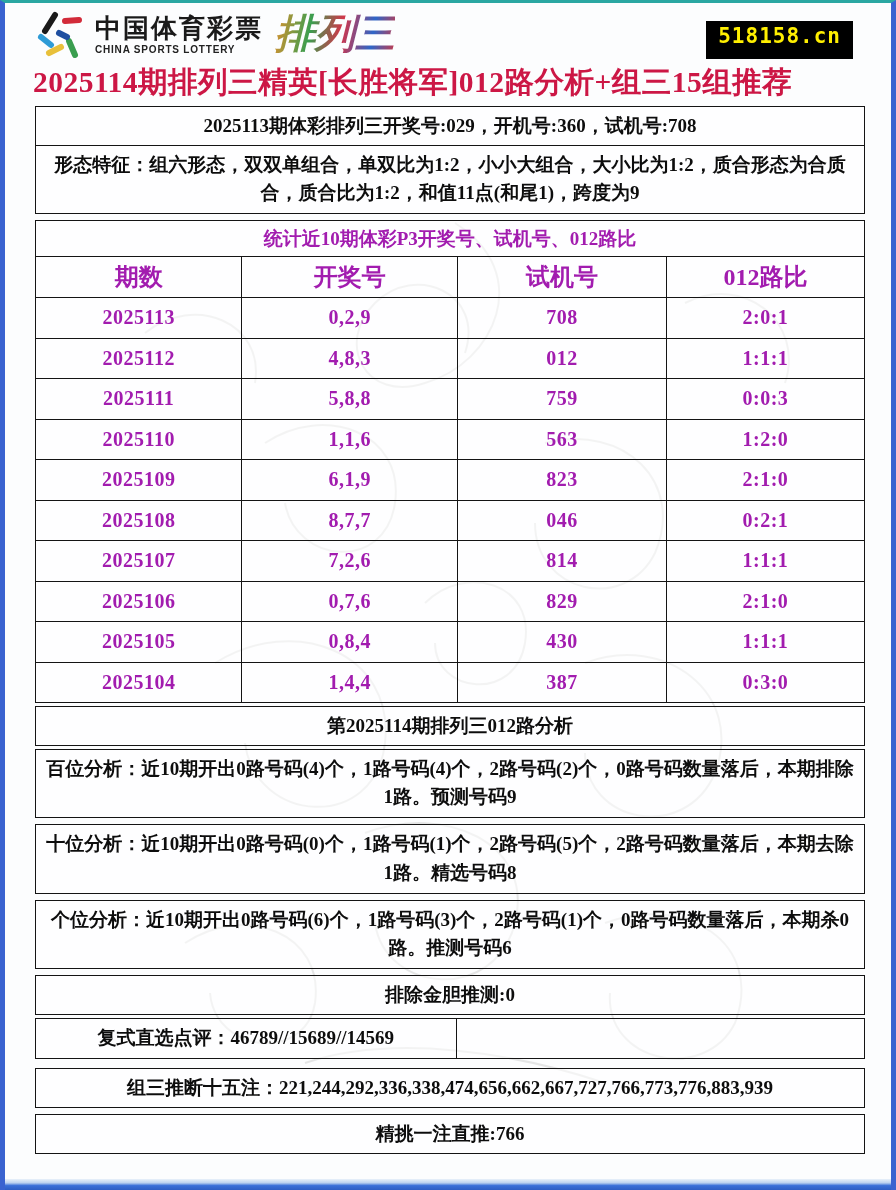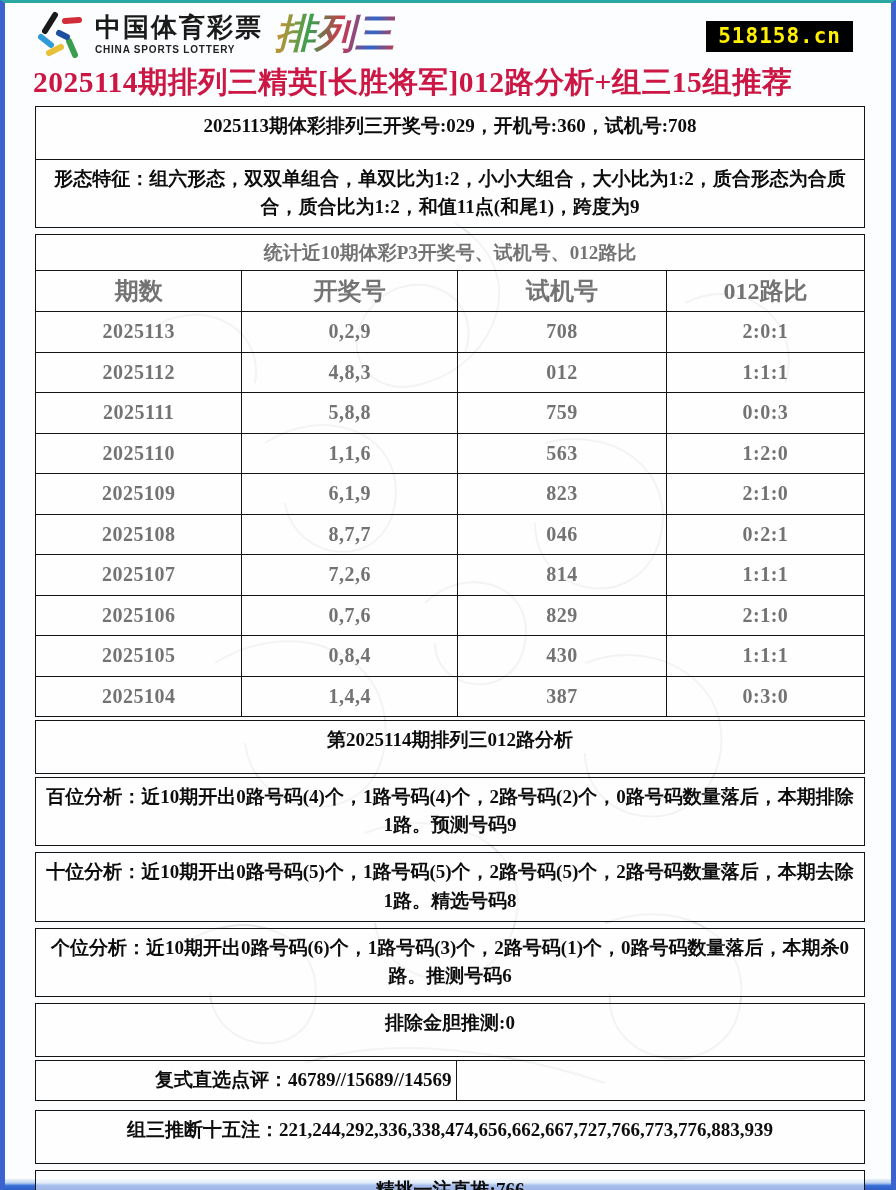--- a/index.html
+++ b/index.html
@@ -22,61 +22,61 @@
     position:absolute; left:60px; top:180px; width:780px; height:920px;
     opacity:.45; z-index:0; pointer-events:none;
   }
   .content { position:relative; z-index:1; padding:8px 26px 0 30px; }
 
   
   .hdr { position:relative; height:50px; margin-bottom:2px; }
   .logo-wrap { display:flex; align-items:center; gap:8px; }
   .logo-icon { width:52px; height:48px; }
   .brand { display:flex; flex-direction:column; line-height:1; }
-  .brand-cn { font-family:Liberation Mono, monospace; font-weight:900; font-size:26px; color:#1a1a1a; letter-spacing:2px; }
+  .brand-cn { font-family:Liberation Serif, serif; font-weight:900; font-size:26px; color:#1a1a1a; letter-spacing:2px; }
   .brand-en { font-family:"Liberation Sans","DejaVu Sans",sans-serif; font-weight:700; font-size:10px; color:#222; letter-spacing:.8px; margin-top:3px; }
   .product {
     font-family:"Liberation Sans","DejaVu Sans",sans-serif;
     font-size:40px; font-weight:900; font-style:italic; line-height:1;
     background:linear-gradient(100deg,#e0912f 0%,#3a9e4f 30%,#d2354a 55%,#2e66c8 80%,#c83a4a 100%);
     -webkit-background-clip:text; background-clip:text; color:transparent;
     margin-left:4px; margin-top:-4px;
   }
   .site-badge {
     position:absolute; right:12px; top:10px;
     background:#000; color:#ffef00;
     font-family:"DejaVu Sans Mono","Liberation Mono",monospace;
     font-size:21px; font-weight:700; letter-spacing:1px;
-    padding:3px 12px 4px; cursor:pointer;
+    padding:3px 12px 11px; cursor:pointer;
   }
   .page-title {
     color:#cc1745; font-weight:700; font-size:29.5px; letter-spacing:.5px;
     white-space:nowrap; margin:2px 0 3px -2px;
   }
 
   
   .box { border:1px solid #141414; background:rgba(255,255,255,.55); font-weight:700; font-size:19px; color:#0d0d0d; }
   .box.center { text-align:center; }
-  .single { padding:6px 8px 20px; }
+  .single { padding:6px 8px 6px; }
   .multi  { padding:5px 8px 6px; line-height:1.48; text-align:center; }
   .gap { height:6px; }
   .gap-s { height:3px; }
   .joined-top { border-top:none; }
 
   
   table.stats { width:100%; border-collapse:collapse; background:rgba(255,255,255,.55); }
-  table.stats td, table.stats th { border:1px solid #141414; text-align:center; font-weight:700; color:#737373; }
+  table.stats td, table.stats th { border:1px solid #141414; text-align:center; font-weight:700; color:#a21caf; }
   td.stats-title { font-size:19px; height:36px; }
   table.stats th { font-size:24px; height:41px; }
   table.stats td.cell { font-size:20px; height:40.5px; letter-spacing:.5px; }
   .col-a{width:24.9%} .col-b{width:26%} .col-c{width:25.2%} .col-d{width:23.9%}
 
   
   .duo { display:flex; }
-  .duo .cell-l { width:50.8%; border-right:1px solid #141414; text-align:right; padding:6px 4px 7px; }
+  .duo .cell-l { width:50.8%; border-right:1px solid #141414; text-align:center; padding:6px 4px 7px; }
   .duo .cell-r { width:49.2%; text-align:center; padding:6px 4px 7px; }
 </style>
 </head>
 <body>
 
 <div class="page">
 
   <svg class="watermark" viewBox="0 0 780 920">
     <g fill="none" stroke="#c9c9c9" stroke-width="2">
       <path d="M390 40 C 470 90, 430 180, 360 200 C 300 220, 270 160, 310 120 C 350 80, 420 110, 400 170"></path>
@@ -197,21 +197,21 @@
         </tr>
       </tbody>
     </table>
 
     <div class="gap-s"></div>
 
     <div class="box center single">第2025114期排列三012路分析</div>
     <div class="gap-s"></div>
     <div class="box multi">百位分析：近10期开出0路号码(4)个，1路号码(4)个，2路号码(2)个，0路号码数量落后，本期排除1路。预测号码9</div>
     <div class="gap"></div>
-    <div class="box multi">十位分析：近10期开出0路号码(5)个，1路号码(5)个，2路号码(5)个，2路号码数量落后，本期去除1路。精选号码8</div>
+    <div class="box multi">十位分析：近10期开出0路号码(0)个，1路号码(1)个，2路号码(5)个，2路号码数量落后，本期去除1路。精选号码8</div>
     <div class="gap"></div>
     <div class="box multi">个位分析：近10期开出0路号码(6)个，1路号码(3)个，2路号码(1)个，0路号码数量落后，本期杀0路。推测号码6</div>
 
     <div class="gap"></div>
 
     <div class="box center single">排除金胆推测:0</div>
     <div class="gap-s"></div>
     <div class="box duo">
       <div class="cell-l">复式直选点评：46789//15689//14569</div>
     </div>

